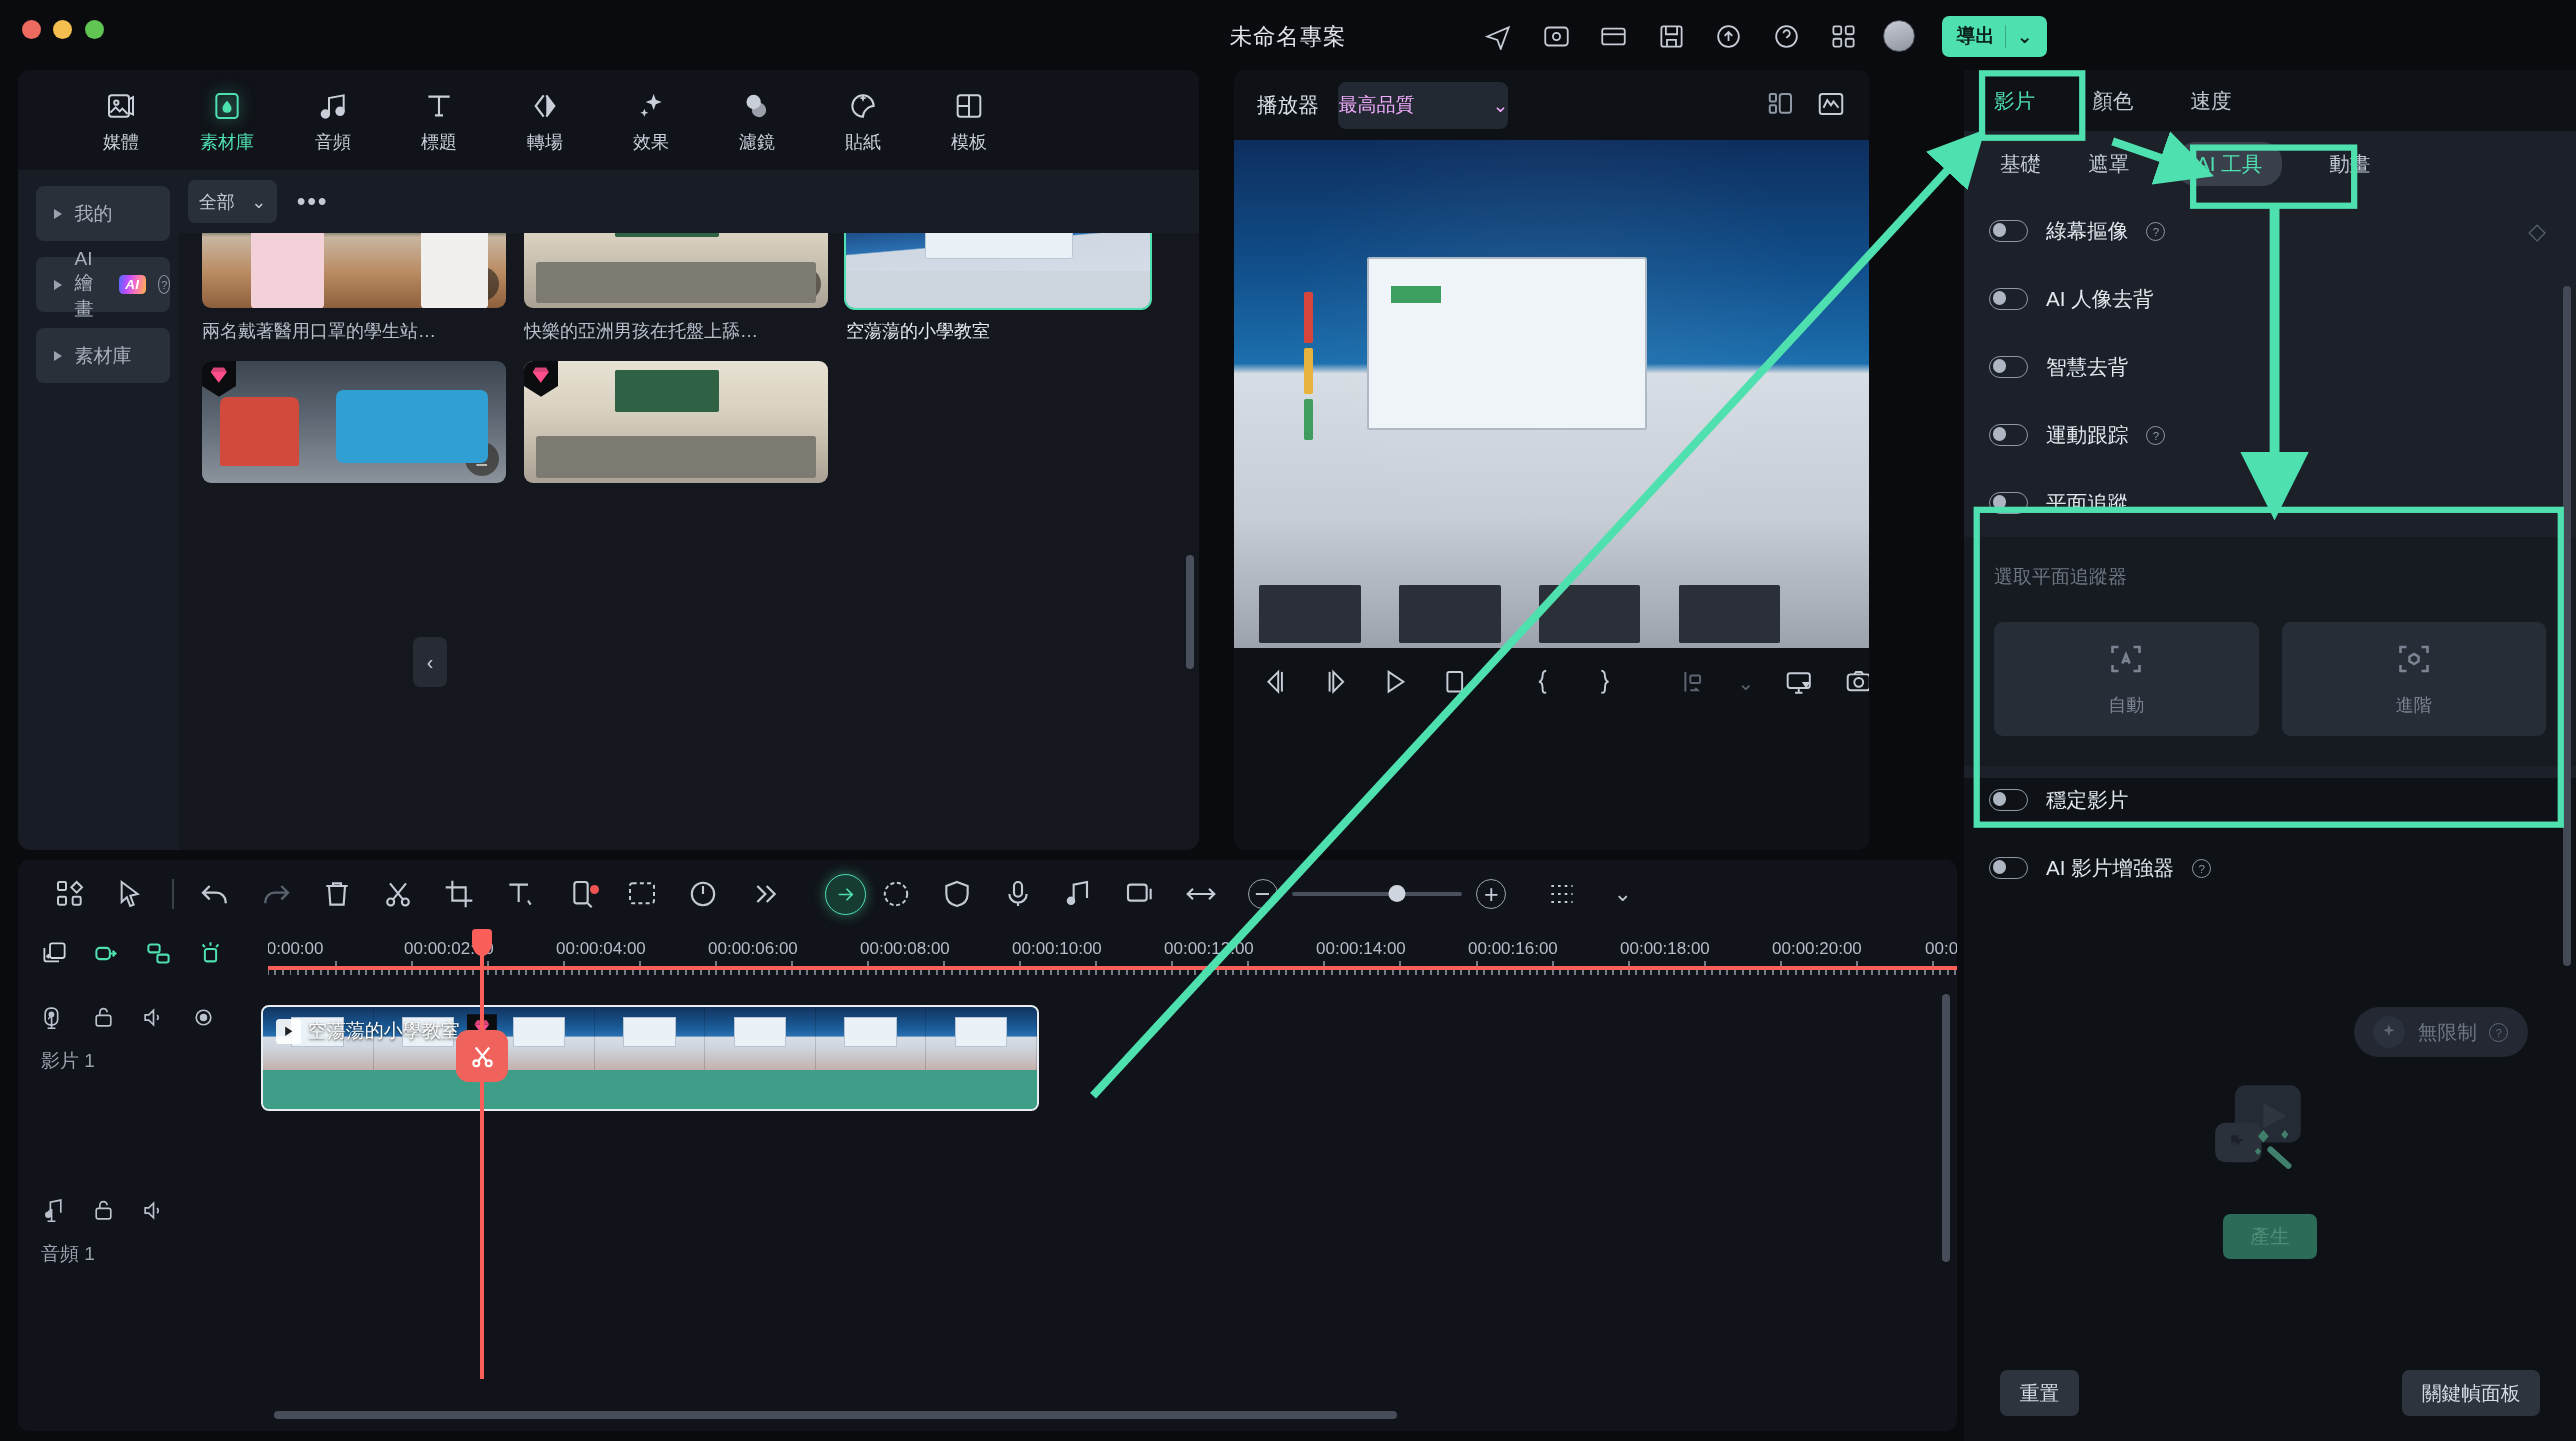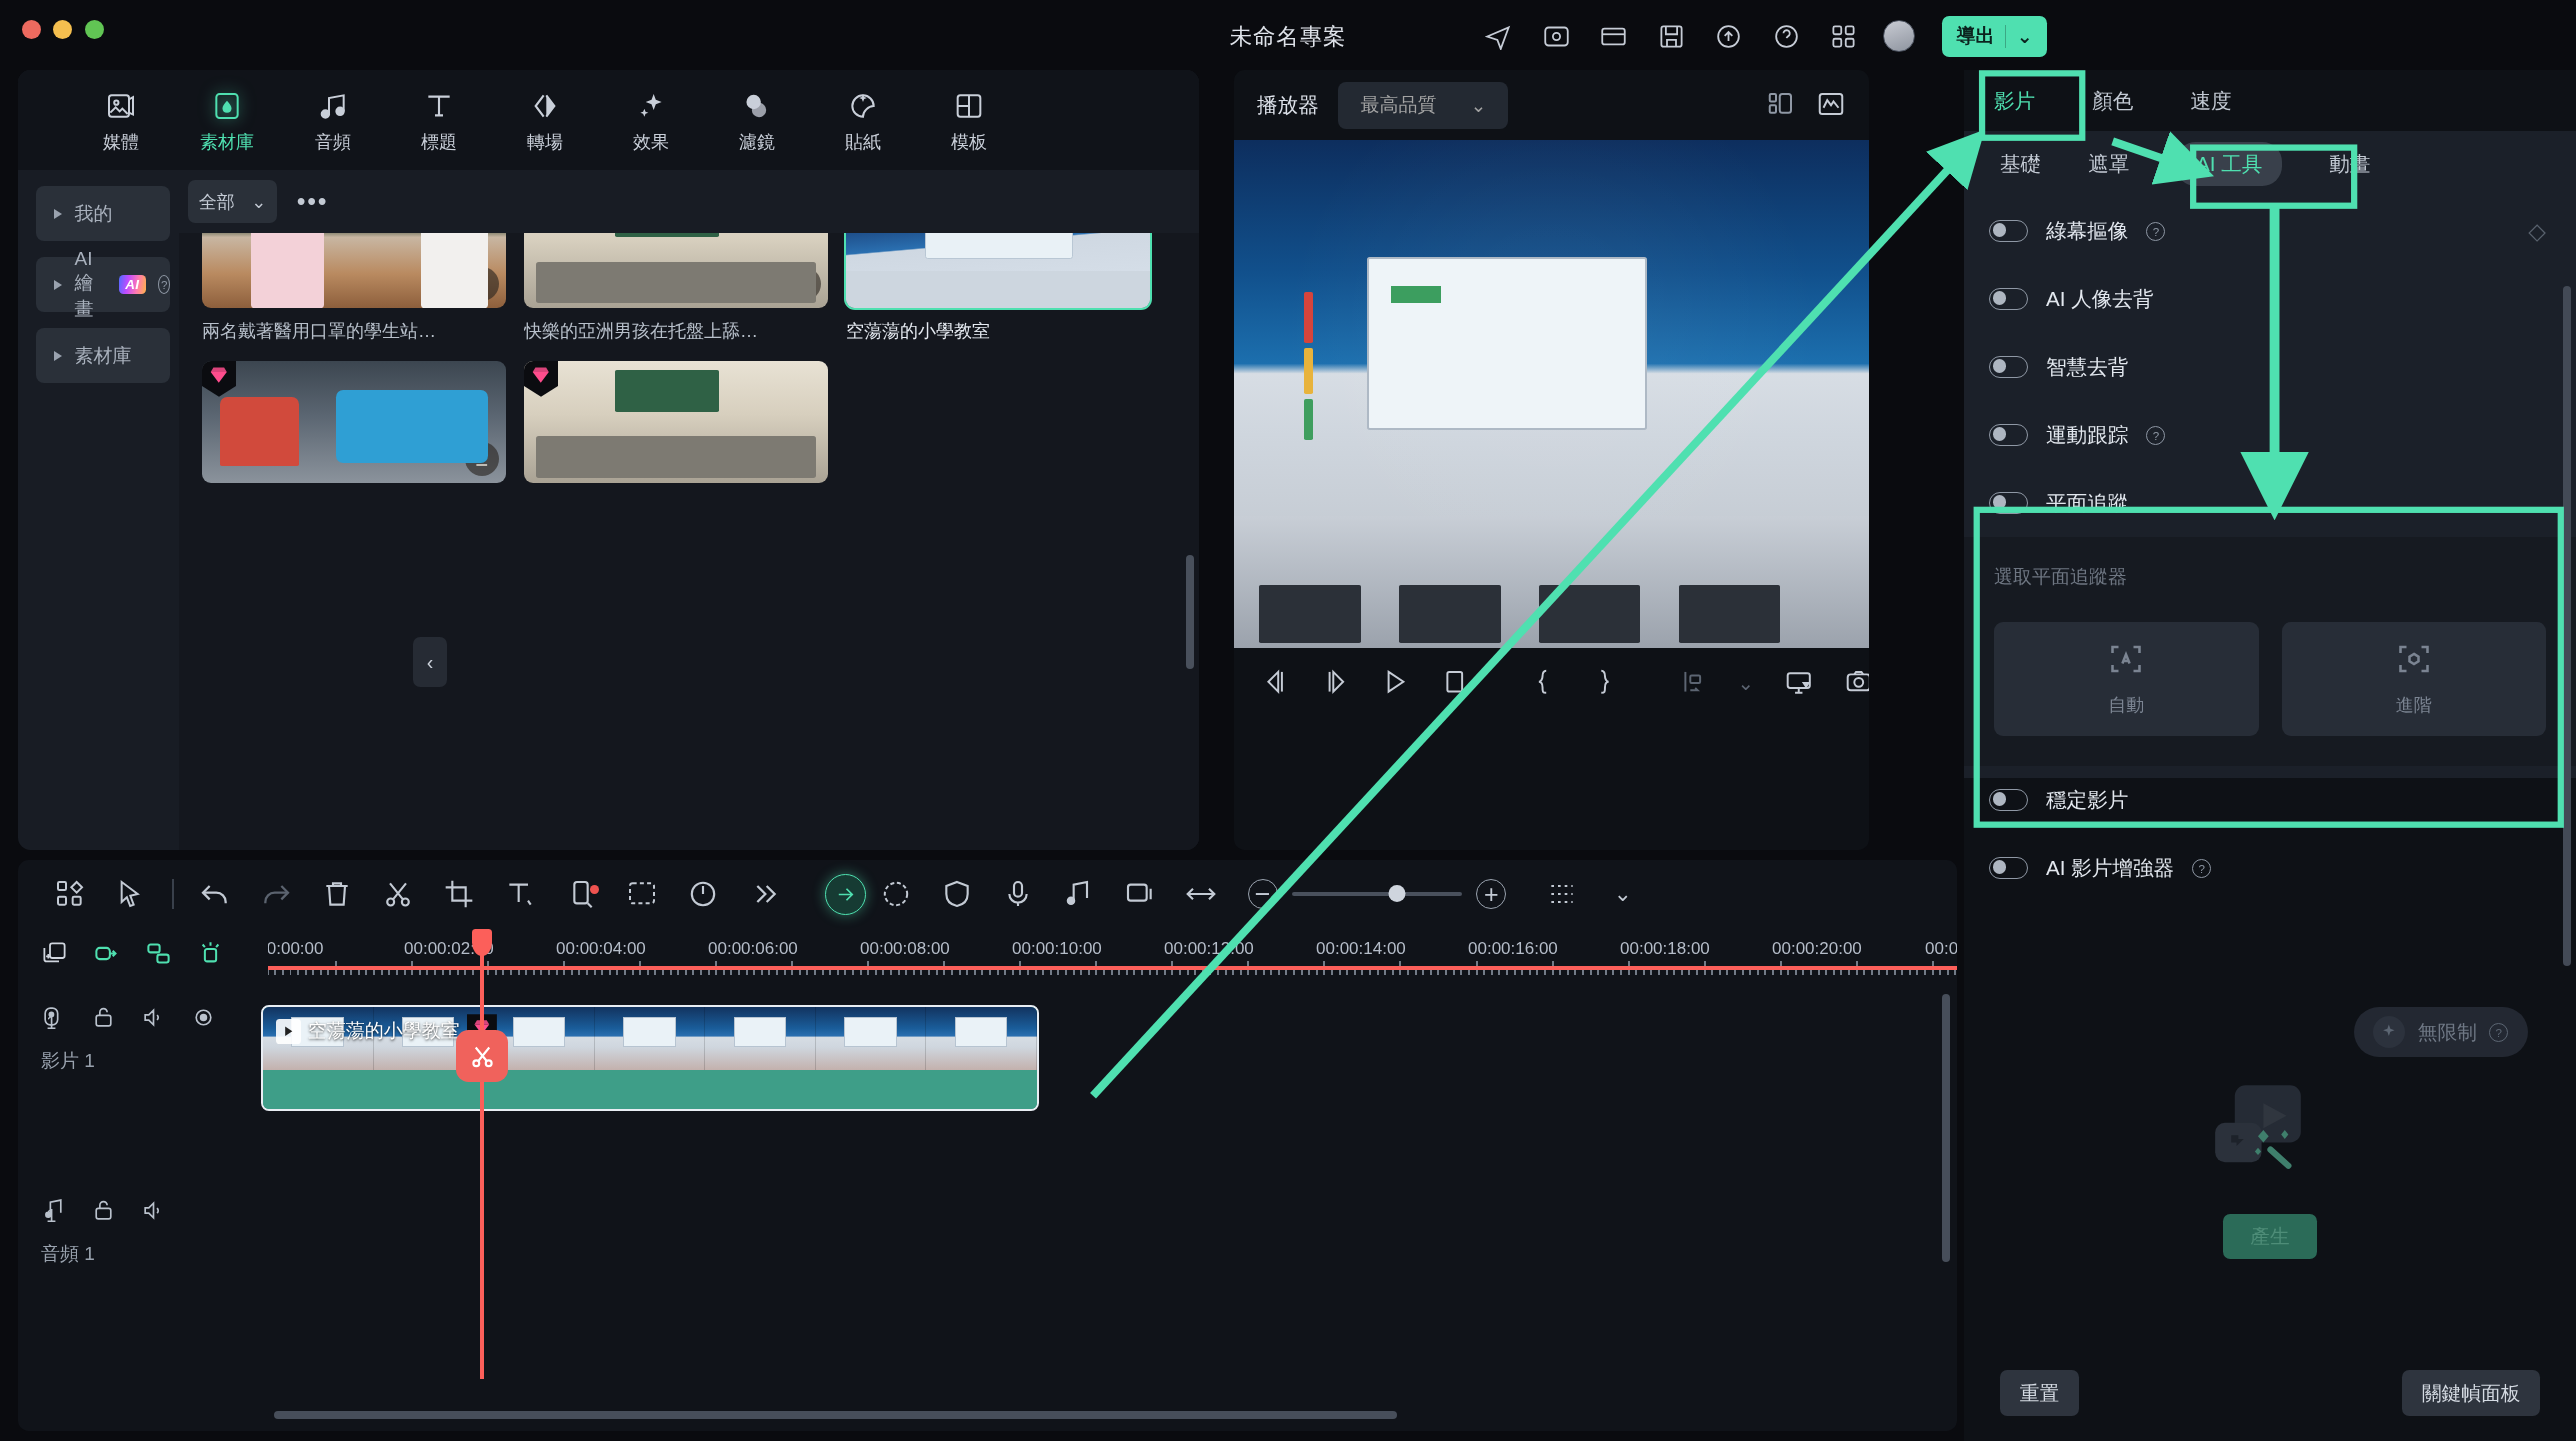--- a/index.html
+++ b/index.html
@@ -143,21 +143,21 @@
   
   .player {
     position: absolute; left: 1206px; top: 70px; width: 635px; height: 780px;
     background: #0e1116; border-radius: 10.7px; overflow: hidden; margin-left: 28px;
   }
   .pl-head { height: 70px; display: flex; align-items: center; padding: 0 23px; gap: 19.7px; }
   .pl-label { color: #dde2ea; font-size: 20.6px; }
   .qual-sel {
     width: 170px; height: 47px; background: #232932; border-radius: 8px;
     display: flex; align-items: center; justify-content: space-between;
-    padding: 0 22px; color: #a3a3a3; font-size: 19px;
+    padding: 0 0; color: #f0abfc; font-size: 19px;
   }
   .pl-head .sp { flex: 1; }
   .pl-ico svg { width: 30px; height: 30px; color: #c6ccd6; }
   .stage { position: relative; height: 508px; background: #000; }
   .vid {
     position: absolute; inset: 0;
     background:
       radial-gradient(ellipse at 50% 38%, rgba(255,255,255,.06), transparent 60%),
       linear-gradient(180deg,#0d2e5e 0%,#11508c 26%,#1c6fae 44%,#d7dde4 46%,#cfd6de 58%,#b9bfc7 100%);
   }

